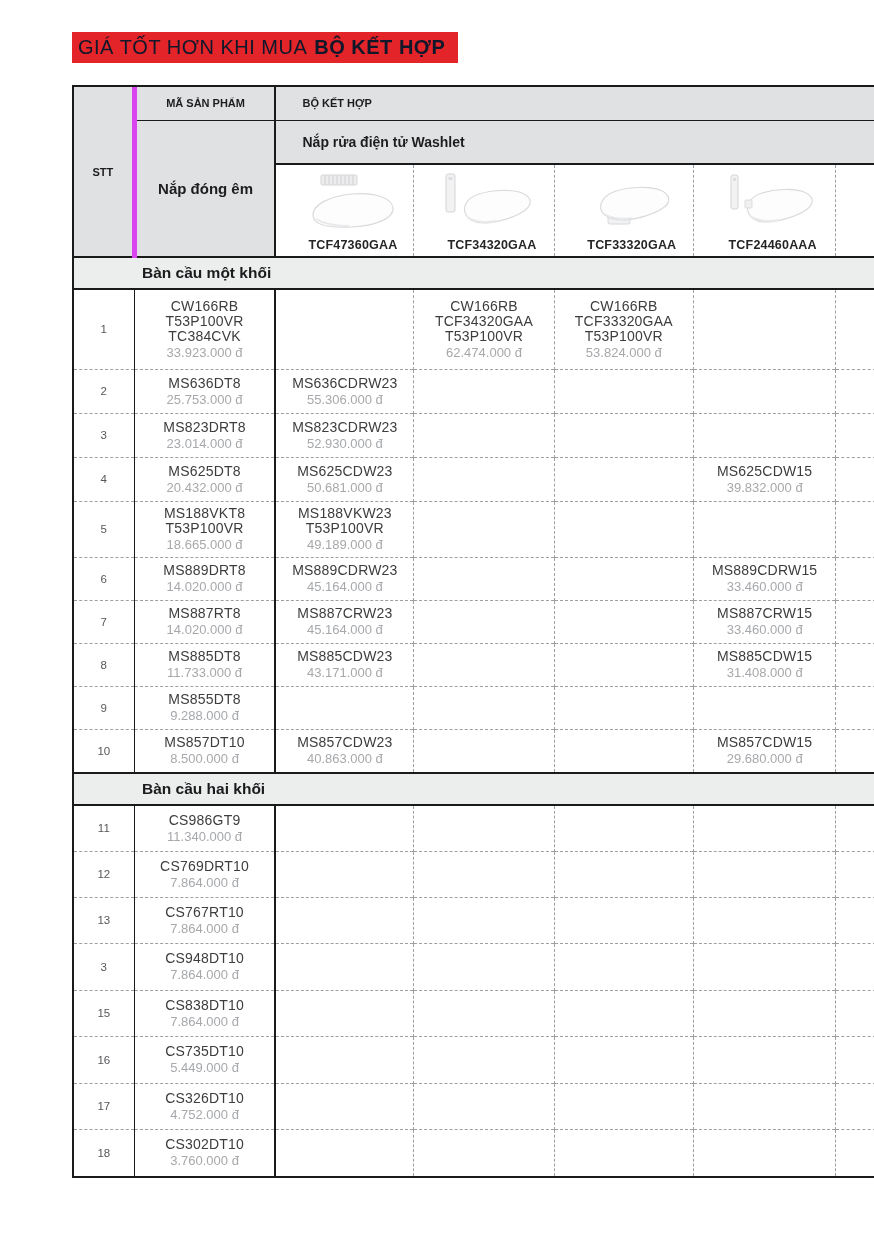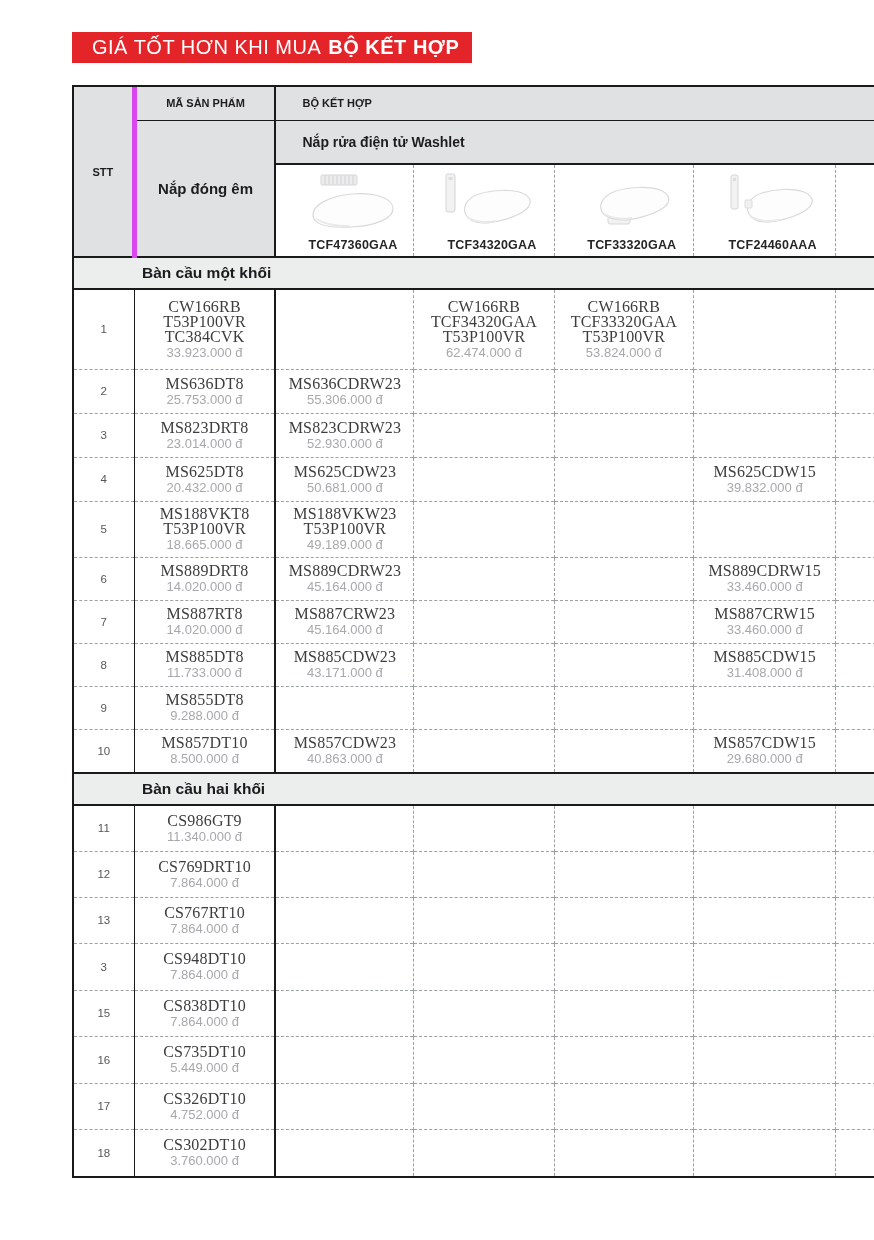--- a/index.html
+++ b/index.html
@@ -2,22 +2,22 @@
 <html><head>
 <meta charset="utf-8">
 <style>
   * { margin:0; padding:0; box-sizing:border-box; }
   html,body { width:874px; height:1240px; background:#ffffff; overflow:hidden;
               font-family:"Liberation Sans", sans-serif; }
   #page { position:relative; width:874px; height:1240px; background:#fff; }
 
   
   .banner { position:absolute; left:72px; top:32px; height:31px;
-            color:#ffffff; font-size:20px; line-height:31px;
-            padding:0 13px 0 20px; letter-spacing:.5px; white-space:nowrap; }
+            color:#0f172a; font-size:20px; line-height:31px;
+            padding:0 13px 0 6px; letter-spacing:.5px; white-space:nowrap; }
   .banner .b-strong { font-weight:bold; margin-left:7px; }
 
   
   .table-frame { position:absolute; left:72px; top:85px; width:802px;
                  border:2px solid #1a1a1b; border-right:none; }
   table { border-collapse:collapse; table-layout:fixed; width:802px; }
   col.c-stt{width:60px;} col.c-base{width:141px;} col.c-w1{width:138px;}
   col.c-w2{width:140px;} col.c-w3{width:139px;} col.c-w4{width:142px;} col.c-tail{width:40px;}
 
   th, td { vertical-align:middle; text-align:center; }
@@ -37,21 +37,21 @@
   .model { font-weight:bold; font-size:12.5px; color:#252527; letter-spacing:.2px; margin-top:2px; }
 
   
   tr.section-row td { background:#eceded; border-top:2px solid #1a1a1b; border-bottom:2px solid #1a1a1b;
                       text-align:left; padding-left:68px; font-weight:bold; font-size:15.5px; color:#1b1b1d; }
 
   
   tr.data-row td { border-top:1px dashed #9da0a3; }
   td.stt  { font-size:11.5px; color:#56575a; border-right:1px solid #1a1a1b; }
   td.base { border-right:2px solid #1a1a1b; }
-  td.prod .code  { display:block; font-size:16px; line-height:15px; color:#3d3d3f; letter-spacing:.2px;font-family:Liberation Serif, serif; }
+  td.prod .code  { display:block; font-size:14px; line-height:15px; color:#3d3d3f; letter-spacing:.2px; }
   td.prod .price { font-size:13px; line-height:15px; color:#a6a8ab; margin-top:1px; }
 </style>
 </head>
 <body>
 
 <div id="page">
 
   <div class="banner" style="background: rgb(227, 36, 41);"><span>GIÁ TỐT HƠN KHI MUA</span><span class="b-strong">BỘ KẾT HỢP</span></div>
 
   <div class="table-frame">

